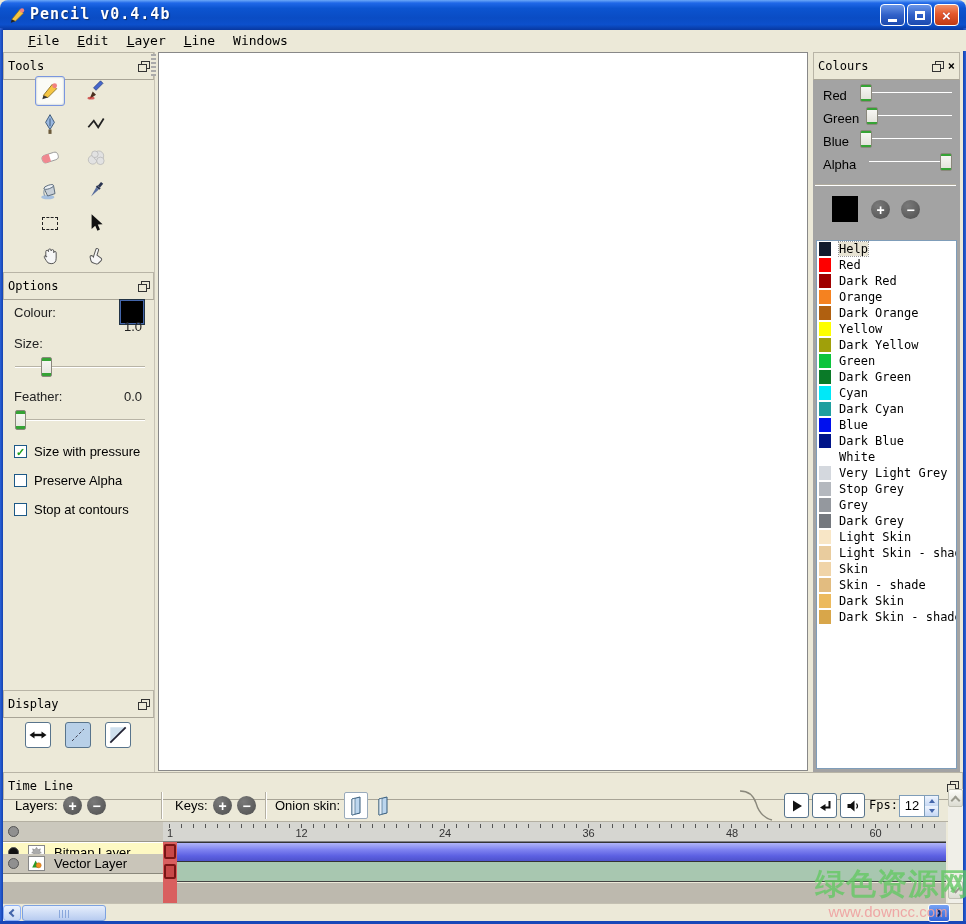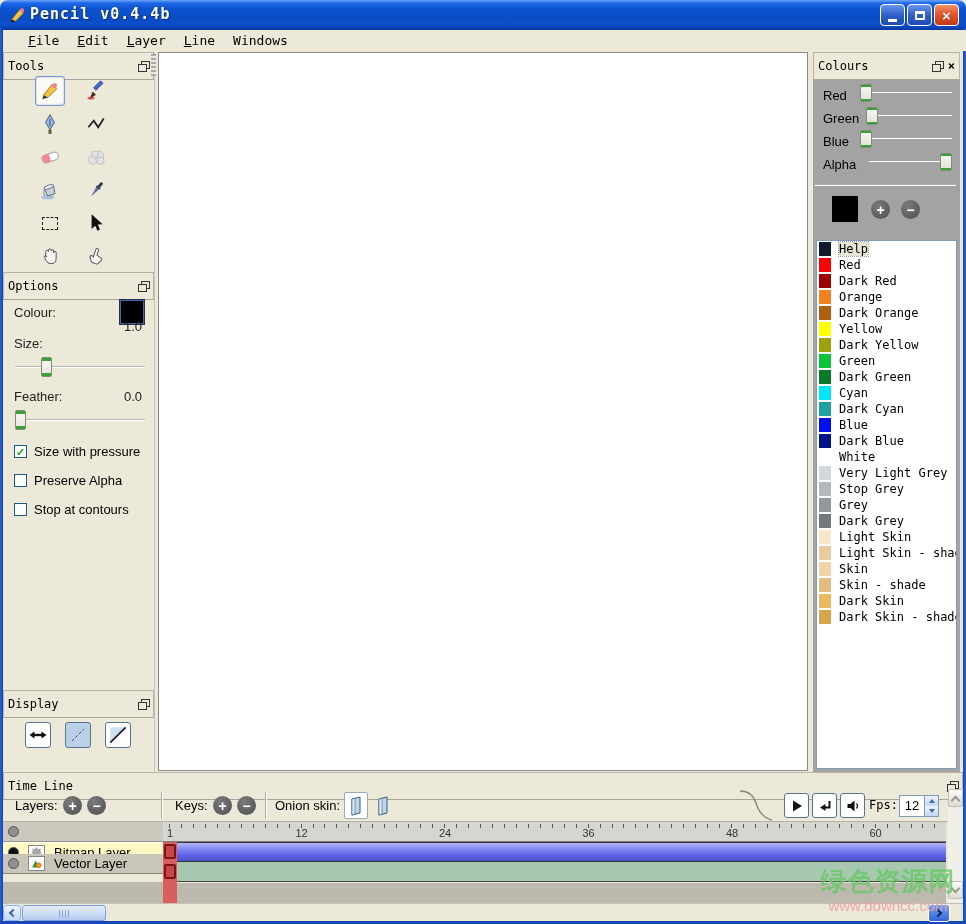--- a/index.html
+++ b/index.html
@@ -145,21 +145,21 @@
     background:linear-gradient(180deg,#e6eefc,#b8ccf0);}
   #hsb-thumb::after{content:"";position:absolute;left:36px;top:4px;width:10px;height:8px;
     background:repeating-linear-gradient(90deg,#8aa8dc 0 1px,transparent 1px 3px);}
   #hsb-right{position:absolute;left:925px;top:0px;width:22px;height:18px;border:1px solid #fff;border-radius:3px;
     background:linear-gradient(180deg,#76a2f4,#3464d8);display:flex;align-items:center;justify-content:center;}
   .chev-blue{width:6px;height:6px;border-right:2px solid #0a2a6a;border-bottom:2px solid #0a2a6a;transform:rotate(-45deg);margin-right:2px;}
   .chev-lblue{width:6px;height:6px;border-right:2px solid #4466aa;border-bottom:2px solid #4466aa;transform:rotate(135deg);margin-left:2px;}
 
   
   #watermark{left:815px;top:864px;width:146px;text-align:center;pointer-events:none;z-index:50;}
-  #wm1{font-size:26px;font-weight:bold;color:rgba(100,200,100,0.8);letter-spacing:1px;white-space:nowrap;}
+  #wm1{font-size:30px;font-weight:bold;color:rgba(100,200,100,0.8);letter-spacing:1px;white-space:nowrap;}
   #wm2{font-size:15px;color:rgba(238,160,160,0.9);margin-top:-2px;}
 </style>
 </head>
 <body>
 
 <div id="window">
 
   <div id="titlebar" class="abs">
     <svg class="abs" style="left:9px;top:6px" width="18" height="18" viewBox="0 0 20 20">
       <polygon points="3,15 12,4 16,8 7,17" fill="#f5c542" stroke="#8a6d1f" stroke-width="0.8"></polygon>

